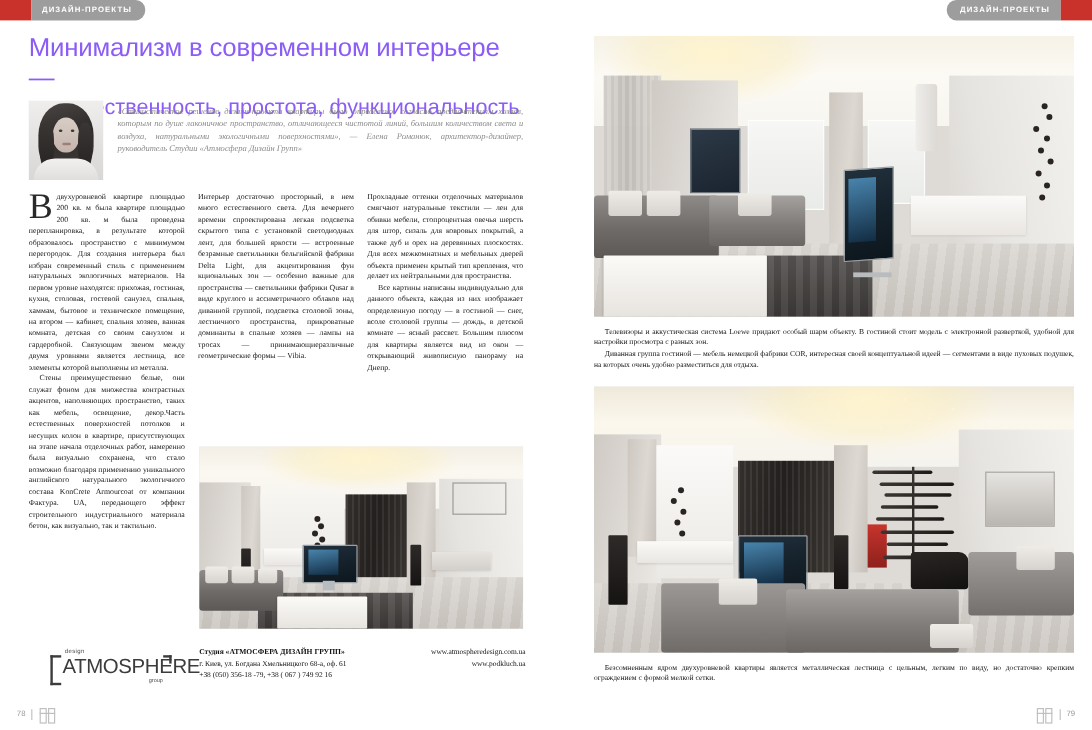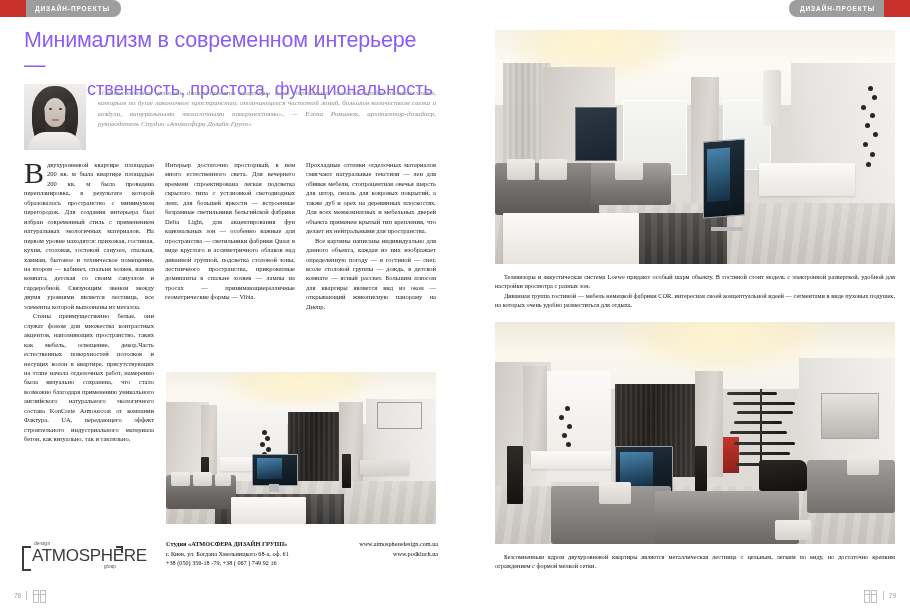--- a/index.html
+++ b/index.html
@@ -59,21 +59,21 @@
     font-family:"Liberation Serif",serif;hyphens:auto;}
   .col p{margin:0;text-indent:9px;}
   .col p.first{text-indent:0;}
   .dropcap{float:left;font-size:30px;line-height:24px;padding:1px 3px 0 0;font-weight:400;color:#2a2a2a;
     font-family:"Liberation Serif",serif;}
 
   
   .photo-left{position:absolute;left:166px;top:372px;width:270px;height:152px;overflow:hidden;}
 
   
-  .logo{position:absolute;left:8px;top:540px;width:120px;height:34px;}
+  .logo{position:absolute;left:28px;top:540px;width:120px;height:34px;}
   .logo .design{position:absolute;left:26px;top:0;font-family:"Liberation Sans",sans-serif;font-size:5px;
     color:#4a4a4a;letter-spacing:.3px;}
   .logo .word{position:absolute;left:24px;top:6px;font-family:"Liberation Sans",sans-serif;font-size:17px;
     font-weight:400;color:#3c3c3c;letter-spacing:-.3px;}
   .logo .brL{position:absolute;left:14px;top:6px;width:7px;height:21px;border-left:2.5px solid #3c3c3c;
     border-top:2.5px solid #3c3c3c;border-bottom:2.5px solid #3c3c3c;}
   .logo .brR{position:absolute;left:108px;top:6px;width:5px;height:5px;border-top:2.5px solid #3c3c3c;
     border-right:2.5px solid #3c3c3c;}
   .logo .group{position:absolute;left:96px;top:24px;font-family:"Liberation Sans",sans-serif;font-size:4.6px;
     color:#4a4a4a;}

